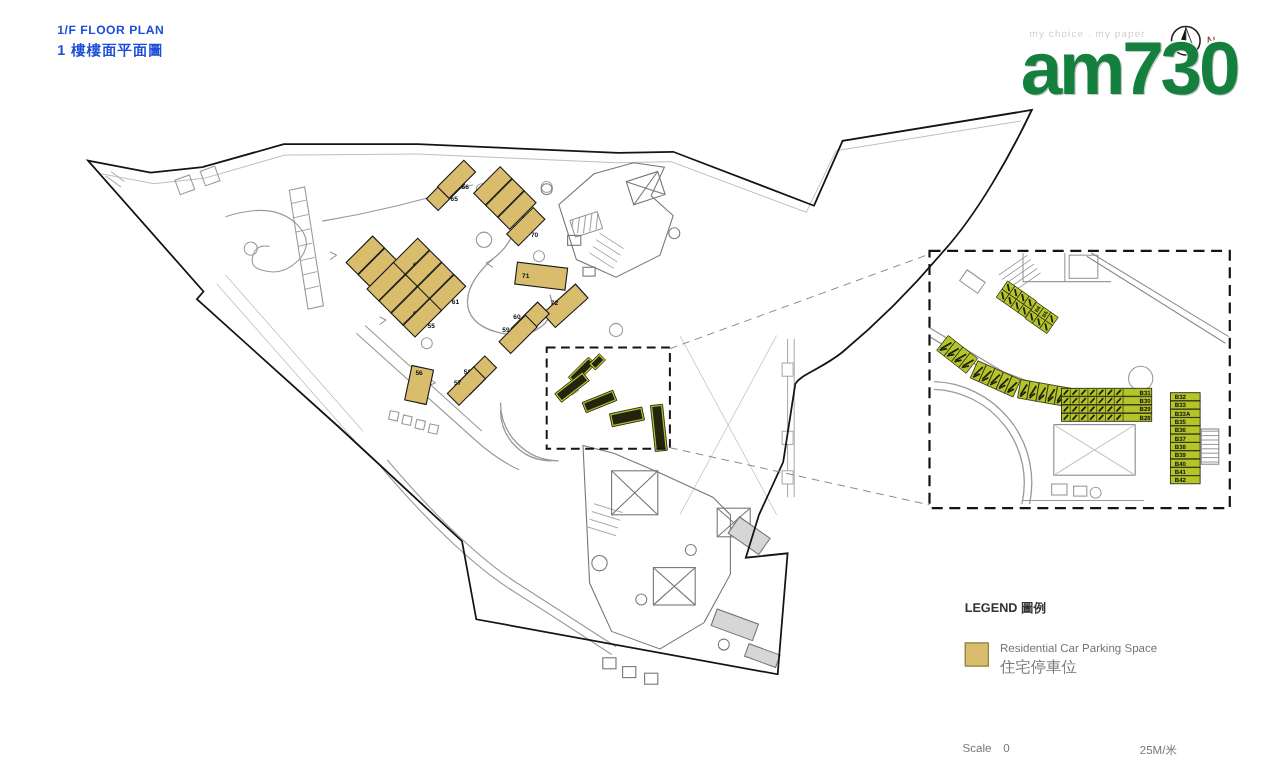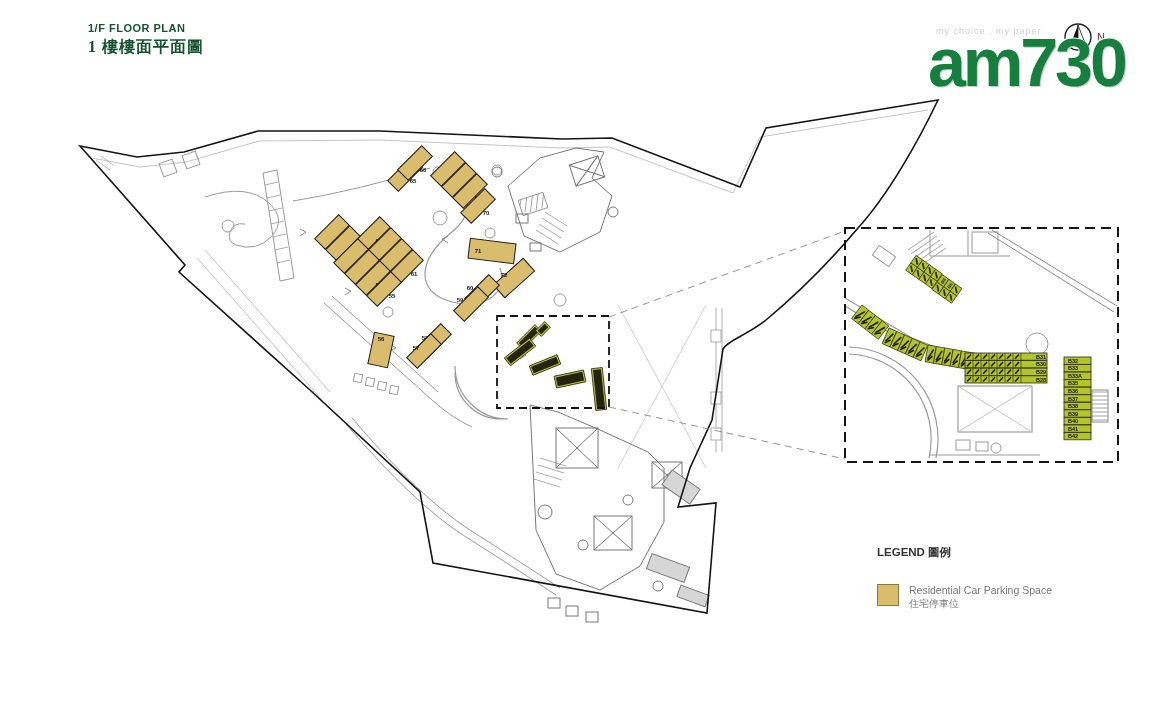--- a/index.html
+++ b/index.html
@@ -1,34 +1,34 @@
 <!DOCTYPE html>
 <html><head>
 <meta charset="utf-8">
 <style>
   html,body{margin:0;padding:0;background:#fff;}
   body{width:1168px;height:713px;position:relative;overflow:hidden;
        font-family:"Liberation Sans",sans-serif;}
   #plan{position:absolute;left:0;top:0;}
-  .title-block{position:absolute;left:52px;top:22px;color:#14532d;margin-left:36px;}
+  .title-block{position:absolute;left:52px;top:22px;color:#1d4ed8;}
   .title-en{font-size:11px;font-weight:bold;letter-spacing:.5px;}
-  .title-zh{font-size:16px;font-weight:bold;margin-top:3px;letter-spacing:1px;font-family:Liberation Serif, serif;}
+  .title-zh{font-size:13px;font-weight:bold;margin-top:3px;letter-spacing:1px;}
   .logo-block{position:absolute;left:928px;top:26px;width:210px;pointer-events:none;}
   .logo-tagline{font-size:9px;color:#cfcfcf;letter-spacing:1px;margin-left:8px;margin-bottom:-6px;}
   .logo-name{font-size:68px;font-weight:bold;color:#15803d;line-height:.95;letter-spacing:-3px;
              text-shadow:1px 1px 0 #c8c8c8,-1px -1px 0 #ffffff;}
   .legend-block{position:absolute;left:877px;top:545px;width:280px;}
   .legend-heading{font-size:11.5px;font-weight:bold;color:#333;margin-bottom:10px;}
   .legend-item{display:flex;align-items:flex-start;margin-bottom:10px;margin-top:24px;}
   .swatch{width:20px;height:20px;margin-right:10px;flex:0 0 auto;}
   .swatch-car{background:#d9bd6d;border:1px solid #8a7a3a;}
   .swatch-bike{background:#b3c529;border:1px solid #7a8a1a;}
   .swatch-boundary{background:#fff;border:1.6px dashed #333;}
   .legend-en{font-size:10.5px;color:#777;line-height:1.2;}
-  .legend-zh{font-size:10px;color:#777;line-height:1.35;}
+  .legend-zh{font-size:14px;color:#777;line-height:1.35;}
   .scale-block{position:absolute;left:875px;top:675px;width:240px;color:#777;font-size:10.5px;}
   .scale-row1{display:flex;}
   .scale-word{width:37px;}
   .scale-zero{width:100px;}
   .scale-end{text-align:right;width:58px;}
   .scale-row2{display:flex;margin-top:2px;}
   .scale-zh{width:37px;}
   .scale-bar{display:flex;width:150px;height:6px;border:1px solid #9a9a9a;margin-top:4px;}
   .seg{width:30px;height:6px;}
   .seg-d{background:#3a3a3a;} .seg-l{background:#fff;border-left:1px solid #9a9a9a;border-right:1px solid #9a9a9a;box-sizing:border-box;}
@@ -451,13 +451,18 @@
   <div class="legend-item">
     <div class="swatch swatch-car"></div>
     <div>
       <div class="legend-en">Residential Car Parking Space</div>
       <div class="legend-zh">住宅停車位</div>
     </div>
   </div>
 </div>
 
 <div class="scale-block">
+  <div class="scale-row1">
+    <span class="scale-word">Scale</span>
+    <span class="scale-zero">0</span>
+    <span class="scale-end">25M/米</span>
+  </div>
 </div>
 
 </body></html>

